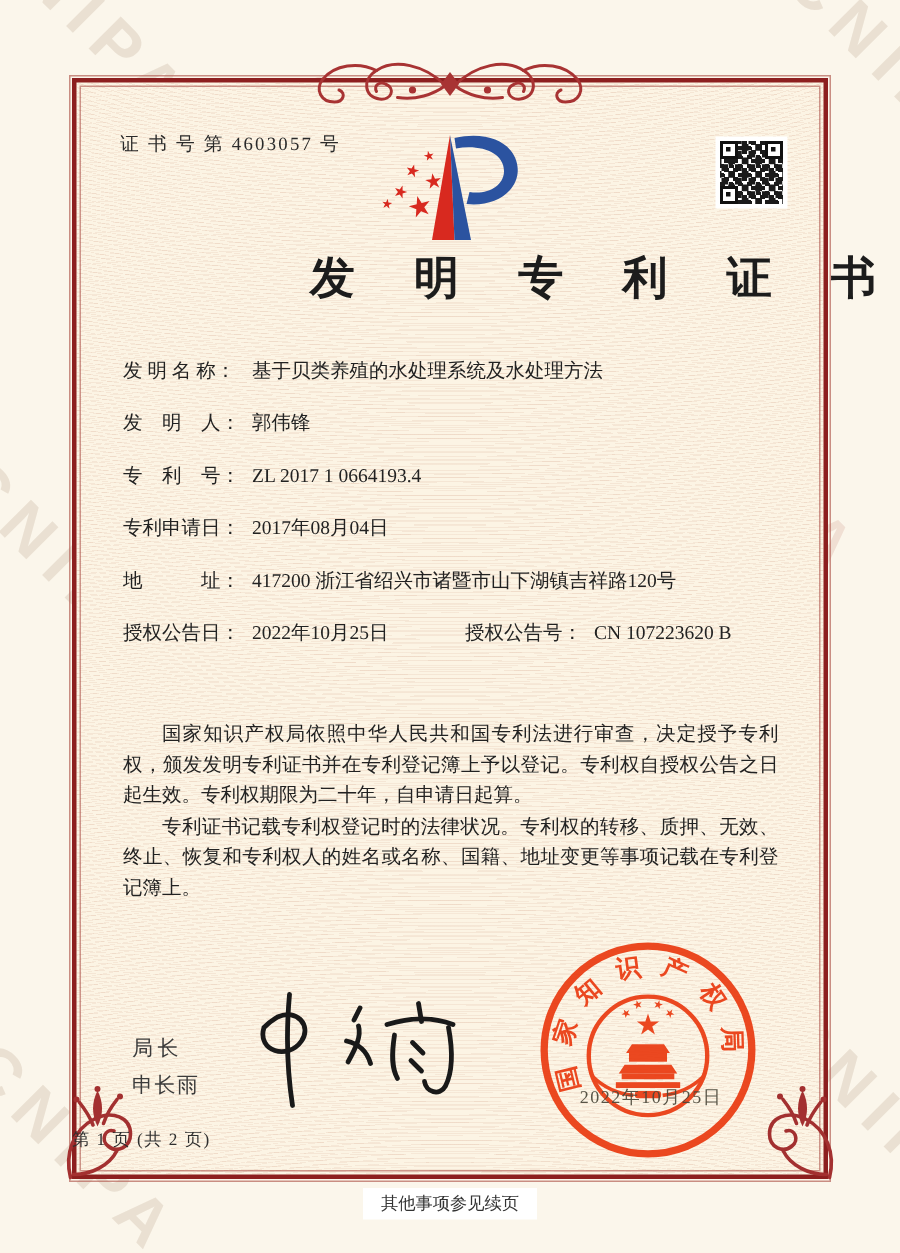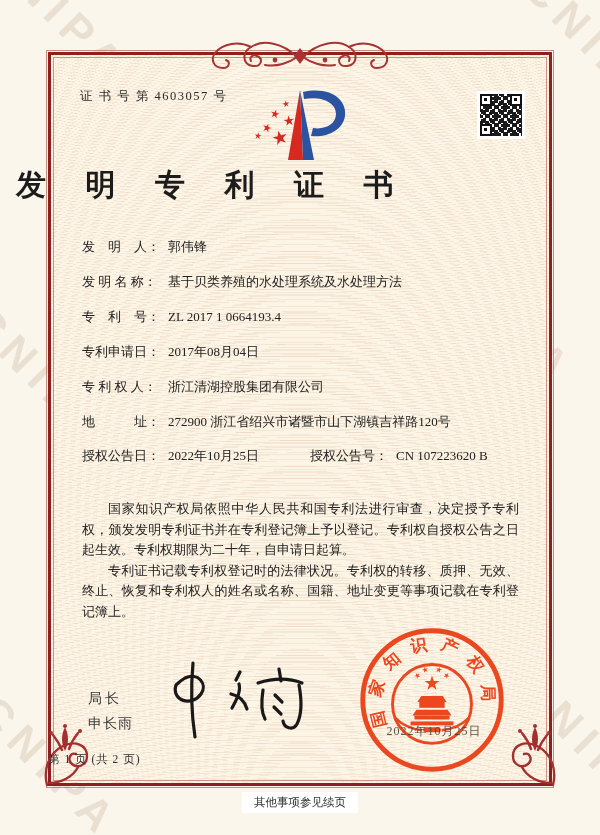--- a/index.html
+++ b/index.html
@@ -26,33 +26,33 @@
   .cert-no{position:absolute;left:80px;top:88px;font-size:12.5px;letter-spacing:1.5px;color:#2a2a2a;z-index:5;}
   .qr{position:absolute;left:477px;top:91px;width:48px;height:48px;background:#fff;z-index:5;box-sizing:border-box;padding:3px;}
   .qr-grid{position:relative;width:42px;height:42px;
       background:
         repeating-conic-gradient(#1a1a1a 0% 25%, rgba(0,0,0,0) 0% 50%) 1px 2px / 9px 9px,
         repeating-conic-gradient(#1a1a1a 0% 25%, #ffffff 0% 50%) 0 0 / 6px 6px;}
   .finder{position:absolute;width:12px;height:12px;border:2.5px solid #111;background:#fff;box-sizing:border-box;}
   .finder::after{content:"";position:absolute;left:2px;top:2px;width:3px;height:3px;background:#111;}
   .f-tl{left:0;top:0}.f-tr{right:0;top:0}.f-bl{left:0;bottom:0}
   .logo{position:absolute;left:243px;top:84px;z-index:5;}
-  .title{position:absolute;left:0;top:165px;width:100%;text-align:left;font-size:30px;font-weight:bold;
+  .title{position:absolute;left:0;top:165px;width:100%;text-align:right;font-size:30px;font-weight:bold;
          letter-spacing:16px;text-indent:16px;color:#1c1c1c;z-index:5;}
 
   
   .fields{position:absolute;left:82px;top:236px;width:438px;z-index:5;font-size:13px;color:#222;}
   .frow{margin-bottom:12.5px;line-height:22.4px;white-space:nowrap;}
   .flabel{display:inline-block;width:86px;white-space:pre;color:#222;}
   .fvalue{color:#222;}
   .fvalue-fixed{display:inline-block;width:142px;}
 
   
   .bodytext{position:absolute;left:82px;top:479px;width:437px;z-index:5;font-size:13px;
-            line-height:20.6px;color:#222;text-align:justify;margin-top:20px;}
+            line-height:20.6px;color:#222;text-align:justify;}
   .bodytext p{margin:0;text-indent:2em;}
 
   
   .officer-title{position:absolute;left:88px;top:690px;font-size:14px;letter-spacing:3px;color:#3b3b3b;z-index:5;}
   .officer-name{position:absolute;left:88px;top:715px;font-size:14px;letter-spacing:1px;color:#3b3b3b;z-index:5;text-align:right;}
   .signature{position:absolute;left:158px;top:653px;z-index:5;}
 
   
   .seal{position:absolute;left:354px;top:622px;width:156px;height:156px;z-index:6;}
   .seal-date{position:absolute;left:352px;top:723px;width:164px;text-align:center;font-size:12px;
@@ -123,36 +123,33 @@
       <use href="#star" transform="translate(24,44) scale(4.5) rotate(18)"></use>
       <use href="#star" transform="translate(37,54) scale(7.5) rotate(-14)"></use>
       <use href="#star" transform="translate(15,52) scale(3.5) rotate(8)"></use>
     </g>
   </svg>
 
   <div class="title">发 明 专 利 证 书</div>
 
   <div class="fields">
     <div class="frow">
+      <span class="flabel">发 明 名 称：</span><span class="fvalue">基于贝类养殖的水处理系统及水处理方法</span>
+    </div>
+    <div class="frow">
       <span class="flabel">发　明　人：</span><span class="fvalue">郭伟锋</span>
     </div>
     <div class="frow">
-      <span class="flabel">发 明 名 称：</span><span class="fvalue">基于贝类养殖的水处理系统及水处理方法</span>
-    </div>
-    <div class="frow">
       <span class="flabel">专　利　号：</span><span class="fvalue">ZL 2017 1 0664193.4</span>
     </div>
     <div class="frow">
       <span class="flabel">专利申请日：</span><span class="fvalue">2017年08月04日</span>
     </div>
     <div class="frow">
-      <span class="flabel">专 利 权 人：</span><span class="fvalue">浙江清湖控股集团有限公司</span>
-    </div>
-    <div class="frow">
-      <span class="flabel">地　　　址：</span><span class="fvalue">272900 浙江省绍兴市诸暨市山下湖镇吉祥路120号</span>
+      <span class="flabel">地　　　址：</span><span class="fvalue">417200 浙江省绍兴市诸暨市山下湖镇吉祥路120号</span>
     </div>
     <div class="frow">
       <span class="flabel">授权公告日：</span><span class="fvalue fvalue-fixed">2022年10月25日</span><span class="flabel">授权公告号：</span><span class="fvalue">CN 107223620 B</span>
     </div>
   </div>
 
   <div class="bodytext">
     <p>国家知识产权局依照中华人民共和国专利法进行审查，决定授予专利权，颁发发明专利证书并在专利登记簿上予以登记。专利权自授权公告之日起生效。专利权期限为二十年，自申请日起算。</p>
     <p>专利证书记载专利权登记时的法律状况。专利权的转移、质押、无效、终止、恢复和专利权人的姓名或名称、国籍、地址变更等事项记载在专利登记簿上。</p>
   </div>

